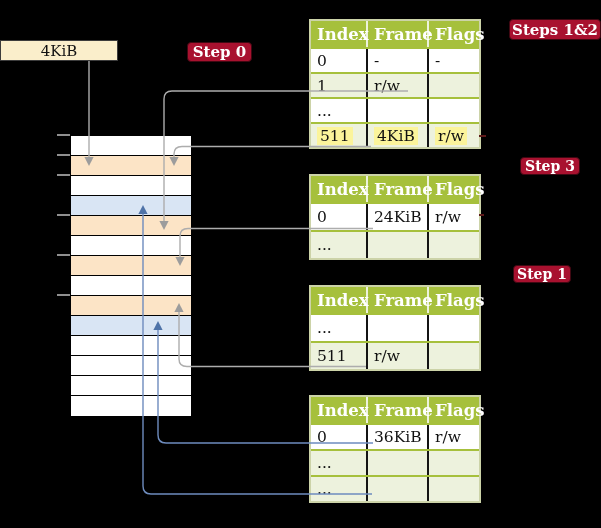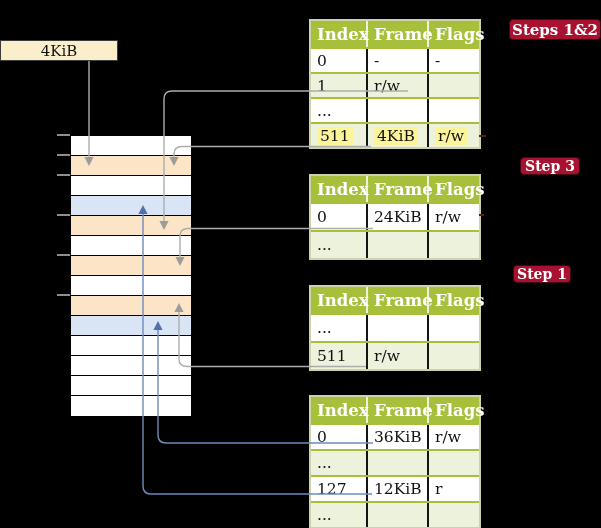--- a/index.html
+++ b/index.html
@@ -62,20 +62,23 @@
 </style>
 </head>
 <body>
 
 <div id="canvas">
 
   <div id="root-box">
     <span>4KiB</span>
   </div>
 
+  <div class="badge" id="badge-step0">
+    <span>Step 0</span>
+  </div>
   <div class="badge" id="badge-steps12">
     <span>Steps 1&amp;2</span>
   </div>
   <div class="badge" id="badge-step3">
     <span>Step 3</span>
   </div>
   <div class="badge" id="badge-step4">
     <span>Step 1</span>
   </div>
 
@@ -211,31 +214,20 @@
         <div class="pcell">
           <span>r/w</span>
         </div>
       </div>
       <div class="prow shade">
         <div class="pcell">
           <span>...</span>
         </div>
         <div class="pcell"></div>
         <div class="pcell"></div>
-      </div>
-      <div class="prow">
-        <div class="pcell">
-          <span>127</span>
-        </div>
-        <div class="pcell">
-          <span>12KiB</span>
-        </div>
-        <div class="pcell">
-          <span>r</span>
-        </div>
       </div>
       <div class="prow shade">
         <div class="pcell">
           <span>...</span>
         </div>
         <div class="pcell"></div>
         <div class="pcell"></div>
       </div>
     </div>
 

